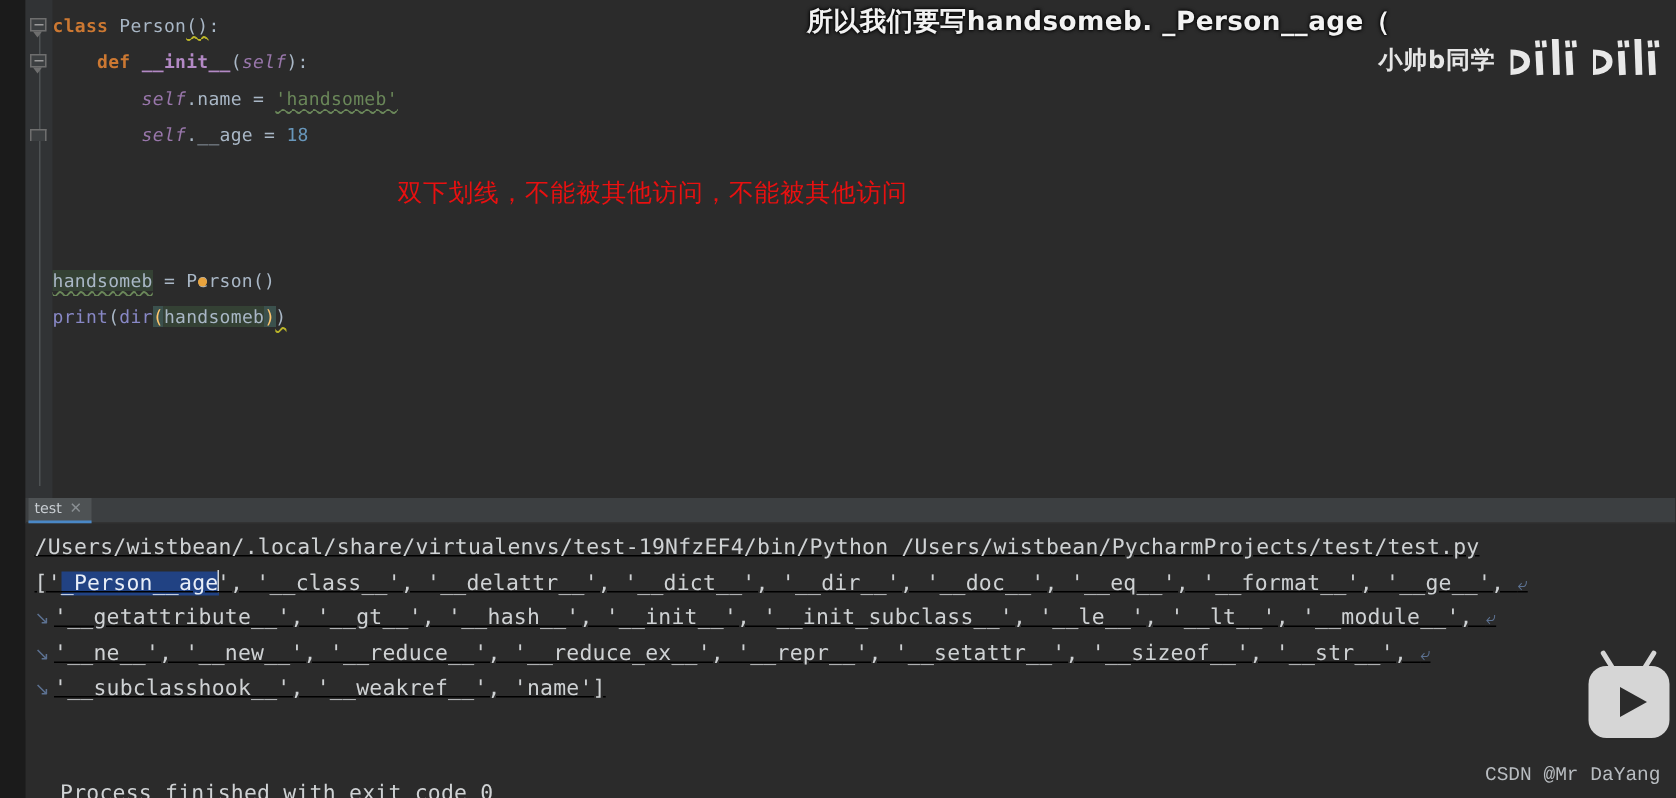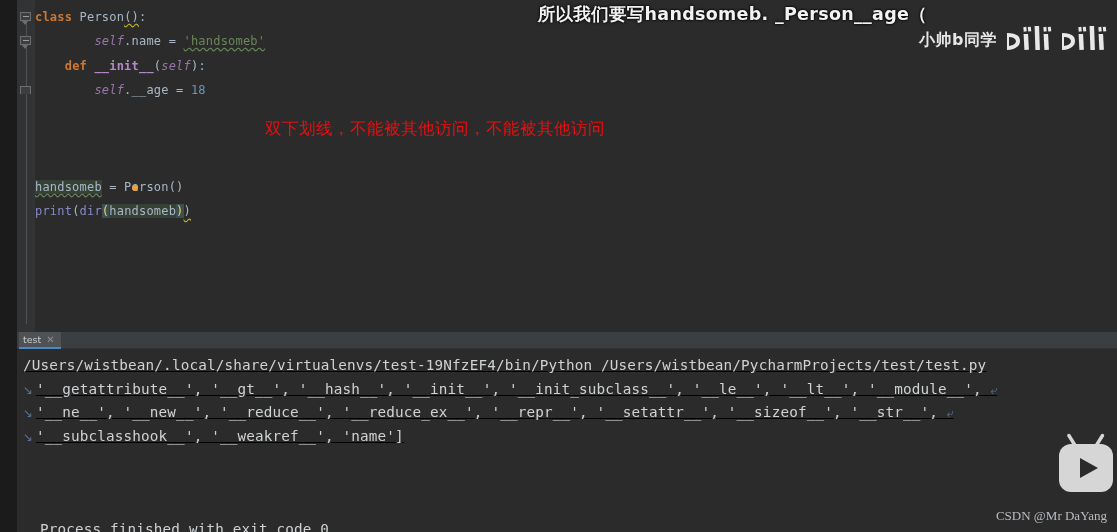--- a/index.html
+++ b/index.html
@@ -171,21 +171,21 @@
   }
 
   
   #bili-mascot{
     position:absolute; left:1057px; top:432px; width:58px; height:62px;
   }
 
   
   #csdn-watermark{
     position:absolute; right:10px; bottom:8px;
-    font-family:Liberation Serif, serif; font-size:13px;
+    font-family:Liberation Mono, monospace; font-size:13px;
     color:#b9bdc1; white-space:pre;margin-left:32px;
   }
 </style>
 </head>
 <body>
 
 <div id="editor-pane">
 
   <div id="editor-leftbar"></div>
 
@@ -198,22 +198,22 @@
     <div class="fold-marker" style="top:36px;">
       <div class="box"></div>
         <div class="tip"></div>
     </div>
     <div class="fold-cap" style="top:86px;"></div>
   </div>
 
   <div id="code-area">
 
   <div class="code-line"><span class="kw">class</span><span class="plain"> </span><span class="clsname">Person</span><span class="typo-warn">()</span><span class="plain">:</span></div>
+      <div class="code-line"><span class="plain">    </span><span class="kw">def</span><span class="plain"> </span><span class="fnname">__init__</span><span class="plain">(</span><span class="selfkw">self</span><span class="plain">):</span></div>
       <div class="code-line"><span class="plain">        </span><span class="selfkw">self</span><span class="plain">.name = </span><span class="str typo">'handsomeb'</span></div>
-      <div class="code-line"><span class="plain">    </span><span class="kw">def</span><span class="plain"> </span><span class="fnname">__init__</span><span class="plain">(</span><span class="selfkw">self</span><span class="plain">):</span></div>
       <div class="code-line"><span class="plain">        </span><span class="selfkw">self</span><span class="plain">.__age = </span><span class="num">18</span></div>
       <div class="code-line">&nbsp;</div>
       <div class="code-line">&nbsp;</div>
       <div class="code-line">&nbsp;</div>
       <div class="code-line"><span class="plain occur-hl typo">handsomeb</span><span class="plain"> = </span><span class="plain">Person()</span><span class="error-dot"></span></div>
       <div class="code-line"><span class="builtin">print</span><span class="plain">(</span><span class="builtin">dir</span><span class="brkhl">(</span><span class="plain occur-hl">handsomeb</span><span class="brkhl">)</span><span class="typo-warn">)</span></div>
     </div>
 
   <div id="red-note">双下划线，不能被其他访问，不能被其他访问</div>
 </div>
@@ -260,20 +260,21 @@
   <div id="console-tabbar">
     <div id="tab-test">
       <span id="tab-test-label">test</span>
       <span id="tab-close-icon">✕</span>
     </div>
   </div>
 
   <div id="console-body">
 
     <div class="console-line"><span class="">/Users/wistbean/.local/share/virtualenvs/test-19NfzEF4/bin/Python /Users/wistbean/PycharmProjects/test/test.py</span></div>
+      <div class="console-line"><span class="">['</span><span class="sel-hl">_Person__age</span><span class="caret-bar"></span><span class="">', '__class__', '__delattr__', '__dict__', '__dir__', '__doc__', '__eq__', '__format__', '__ge__', </span><span class="eol-arrow">⤶</span></div>
       <div class="console-line"><span class="wrap-arrow">↘</span><span class="">'__getattribute__', '__gt__', '__hash__', '__init__', '__init_subclass__', '__le__', '__lt__', '__module__', </span><span class="eol-arrow">⤶</span></div>
       <div class="console-line"><span class="wrap-arrow">↘</span><span class="">'__ne__', '__new__', '__reduce__', '__reduce_ex__', '__repr__', '__setattr__', '__sizeof__', '__str__', </span><span class="eol-arrow">⤶</span></div>
       <div class="console-line"><span class="wrap-arrow">↘</span><span class="">'__subclasshook__', '__weakref__', 'name']</span></div>
       <div id="process-line">Process finished with exit code 0</div>
   </div>
 </div>
 
 <svg id="bili-mascot" viewBox="0 0 58 62">
   <g fill="#d6d6d6">
     <rect x="13" y="1" width="3.4" height="14" rx="1.7" transform="rotate(-32 14.7 8)"></rect>

